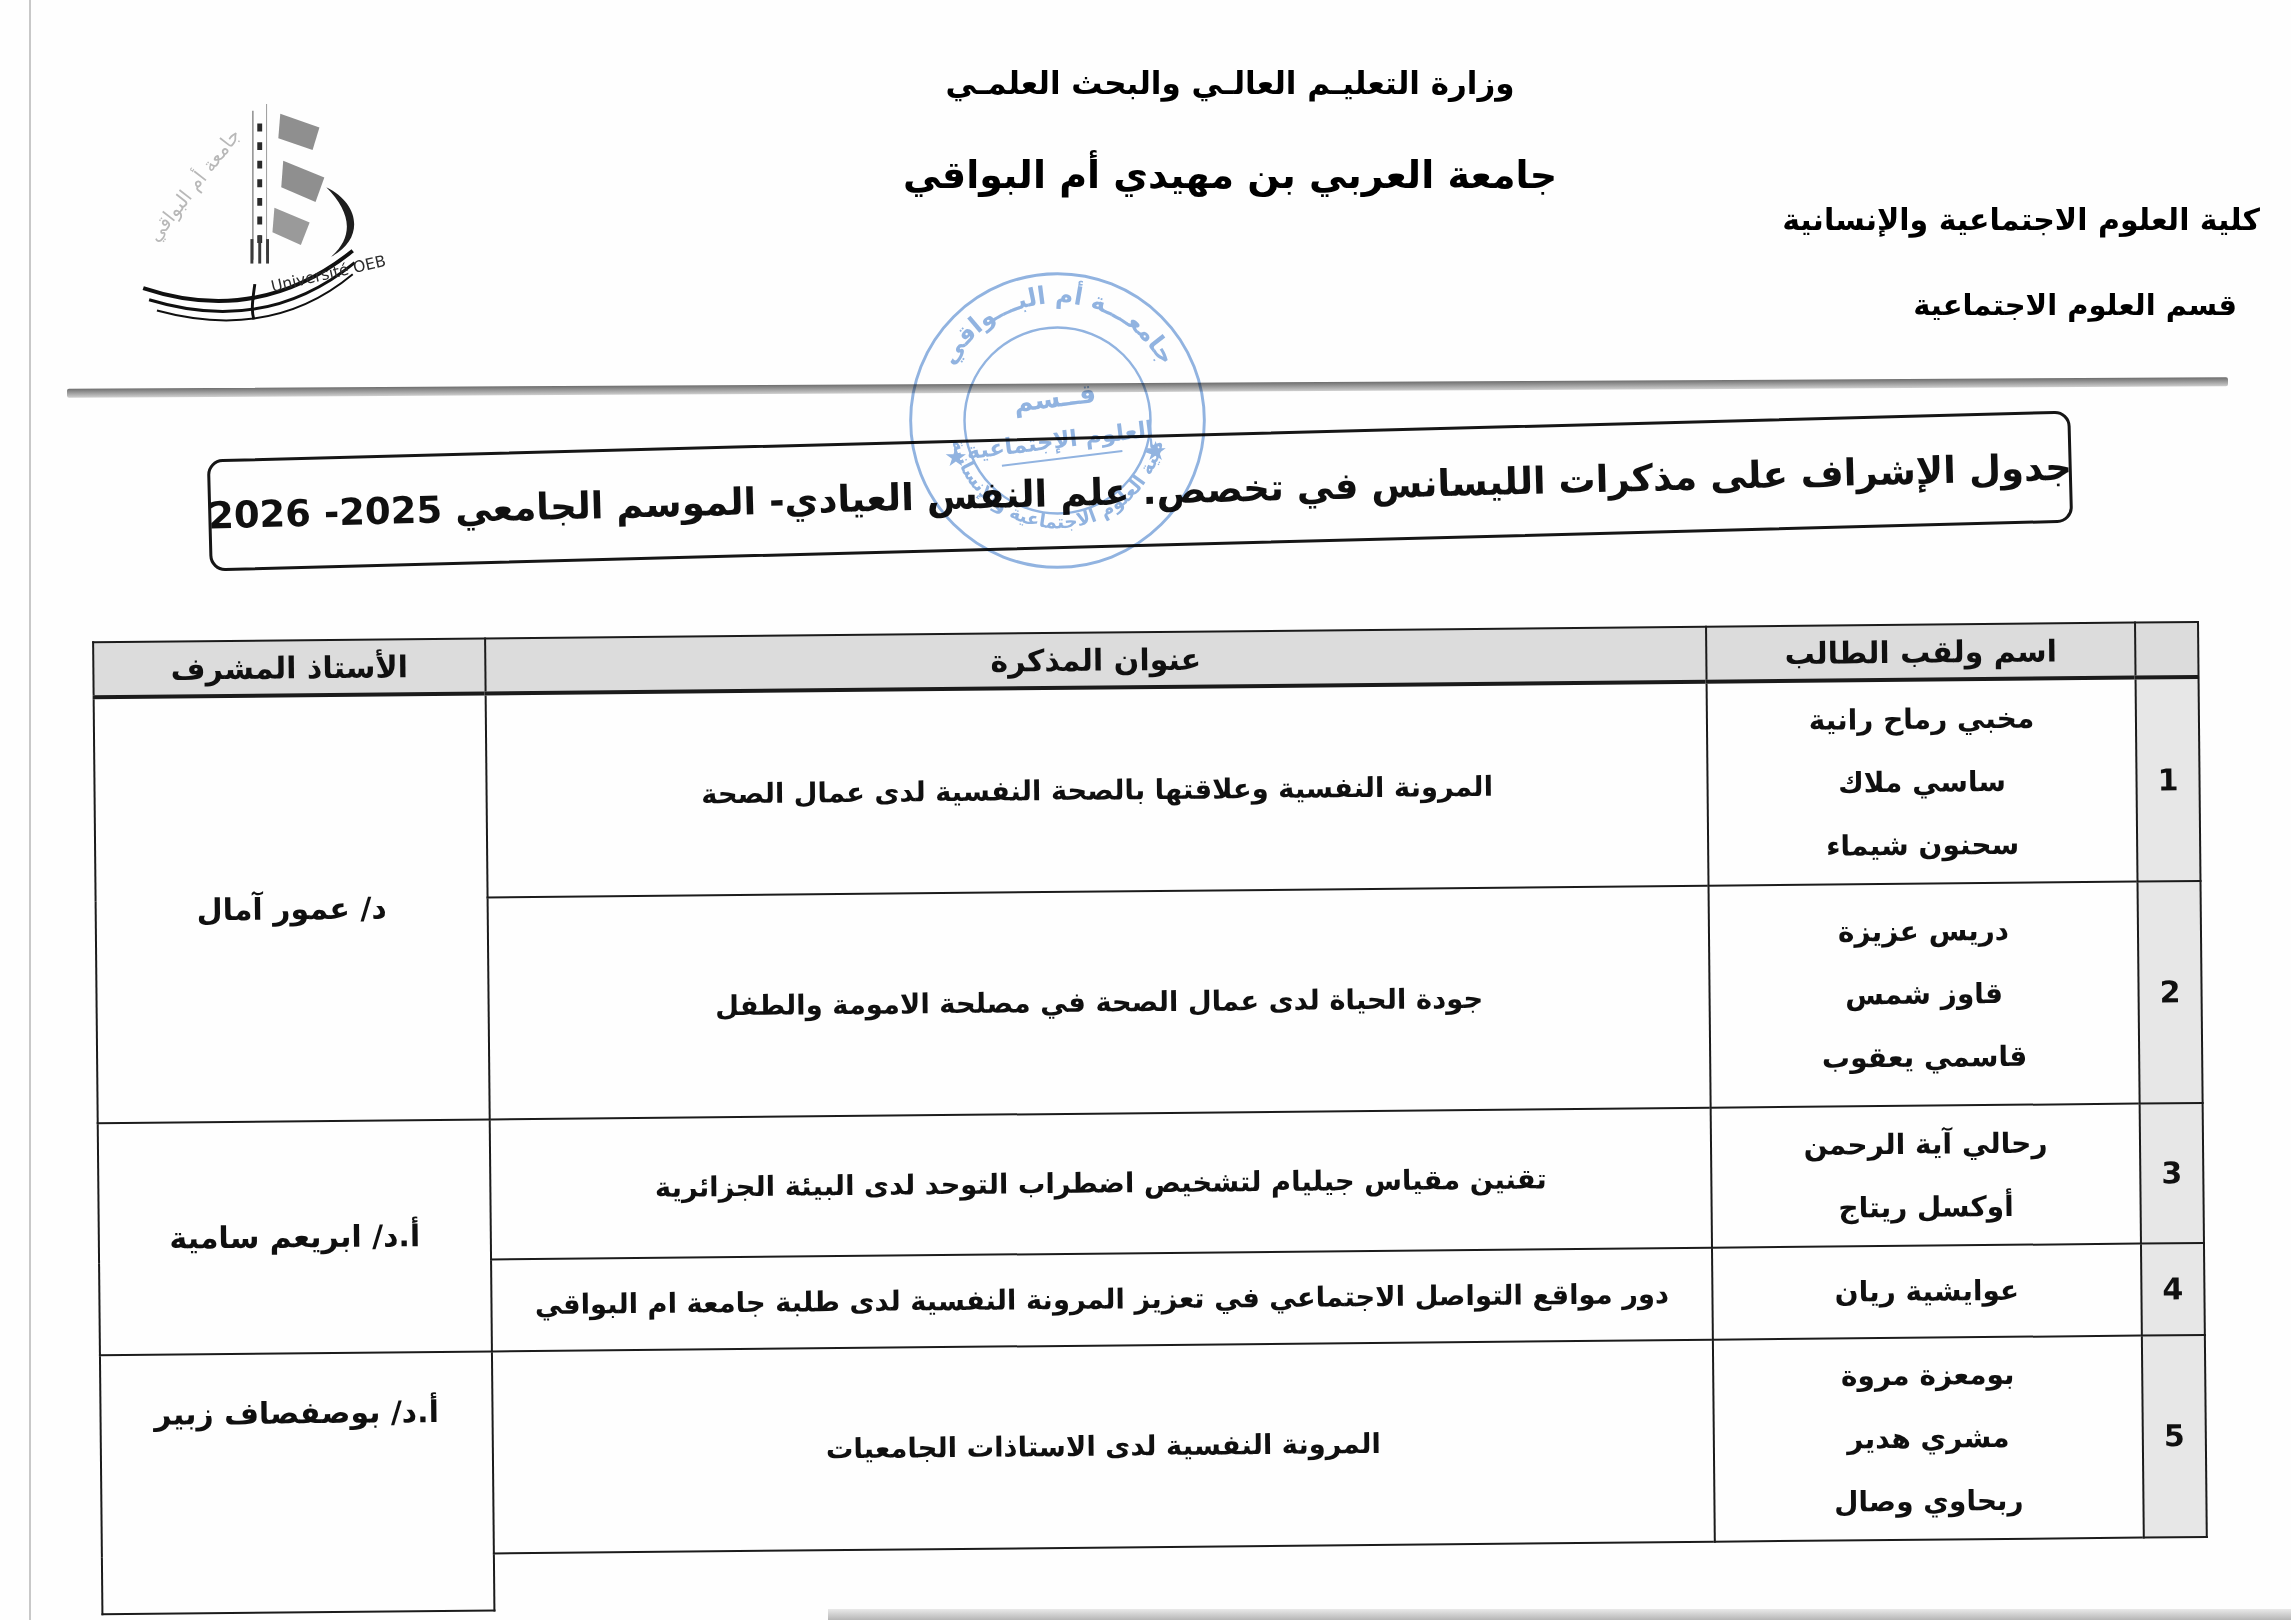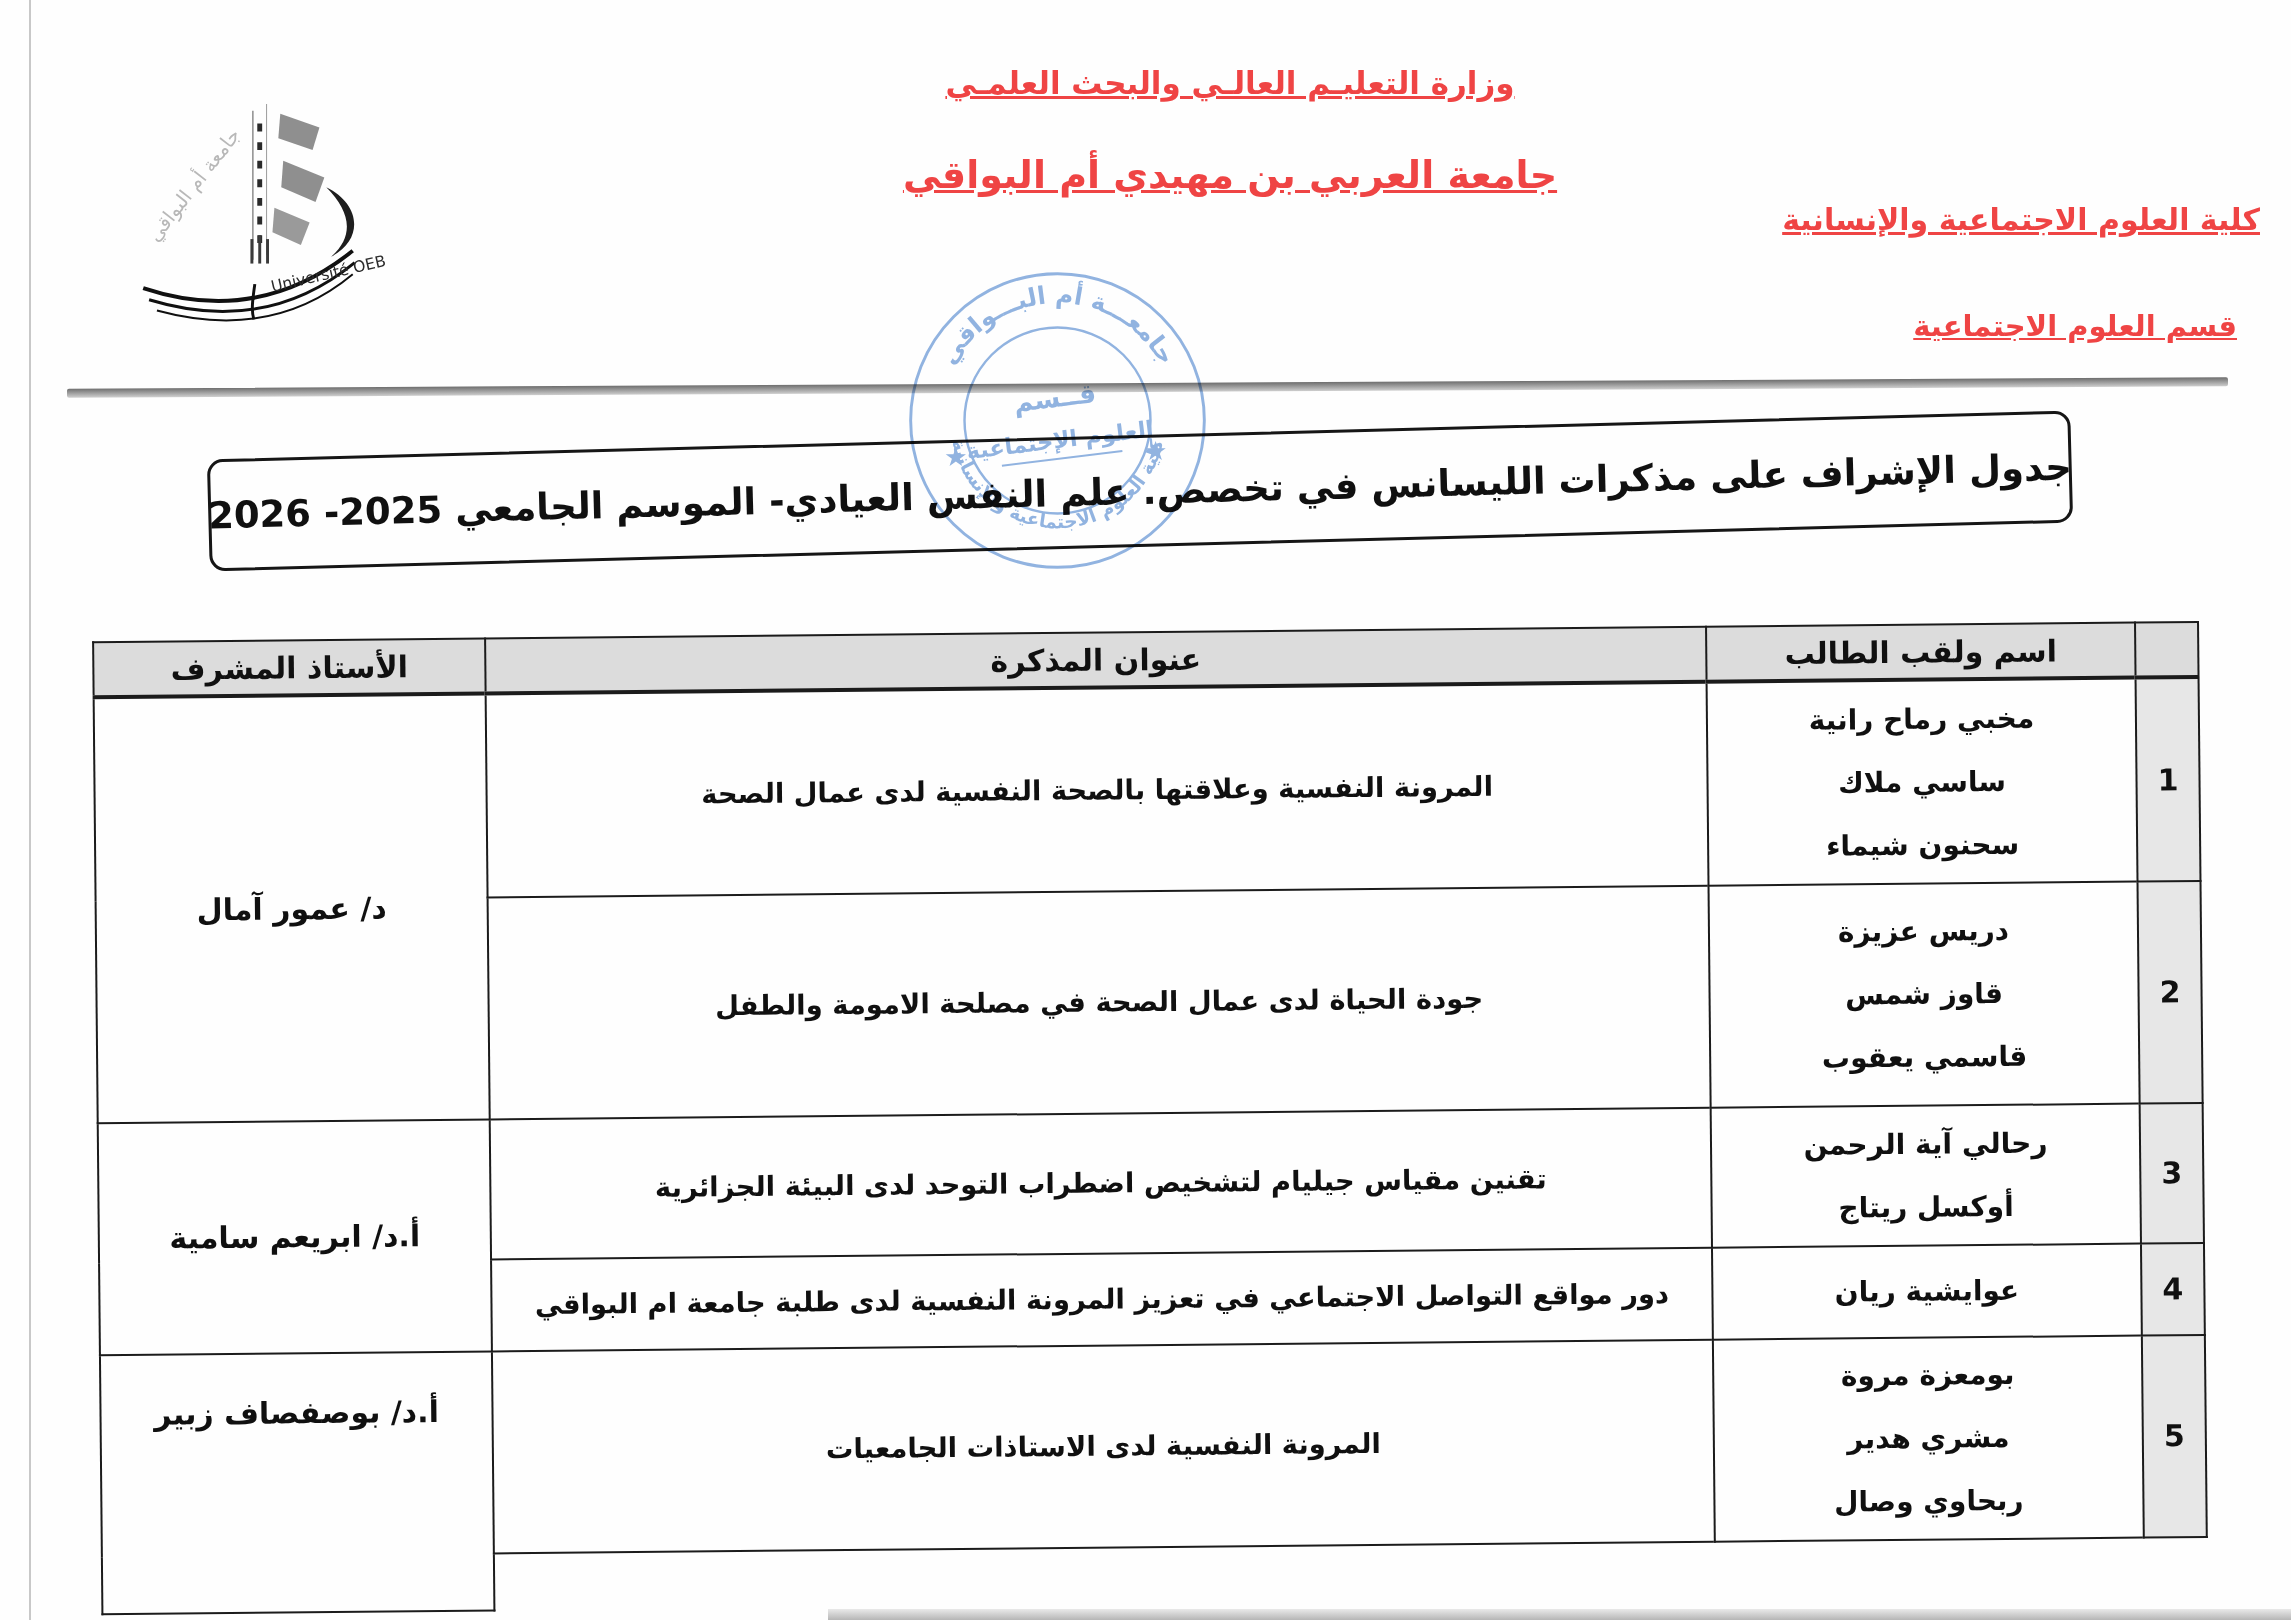--- a/index.html
+++ b/index.html
@@ -11,25 +11,25 @@
     color:#101010;
   }
   .page { position:relative; width:2292px; height:1620px; overflow:hidden; background:#fefefe; }
 
   
   .scan-edge { position:absolute; left:29px; top:0; width:2px; height:100%; background:#9b9b9b; opacity:.55; }
   .bottom-streak { position:absolute; left:828px; bottom:0; width:1463px; height:10.8px;
     background:linear-gradient(to bottom,#e6e6e6,#a9a9a9); opacity:.85; }
 
   
-  .hdr { position:absolute; direction:rtl; font-weight:bold; color:#ef4444;text-decoration:underline; }
+  .hdr { position:absolute; direction:rtl; font-weight:bold; color:#000000; }
   .ministry   { top:65px;  left:882px; width:696px; text-align:center; font-size:31px; }
   .university { top:153px; left:882px; width:696px; text-align:center; font-size:38px; }
   .faculty    { top:202px; right:32px; font-size:30px; }
-  .department { top:288px; right:55px; font-size:29px;margin-top:21px; }
+  .department { top:288px; right:55px; font-size:29px; }
 
   .divider { position:absolute; top:383px; left:67px; width:2161px; height:8.8px;
     background:linear-gradient(to bottom,#6e6e6e,#cfcfcf);
     border-radius:2px; transform:rotate(-0.3deg); }
 
   
   .logo { position:absolute; top:57px; left:106px; width:328px; height:279px; }
 
   
   .title-box { position:absolute; top:435px; left:208px; width:1864px; height:112px;

